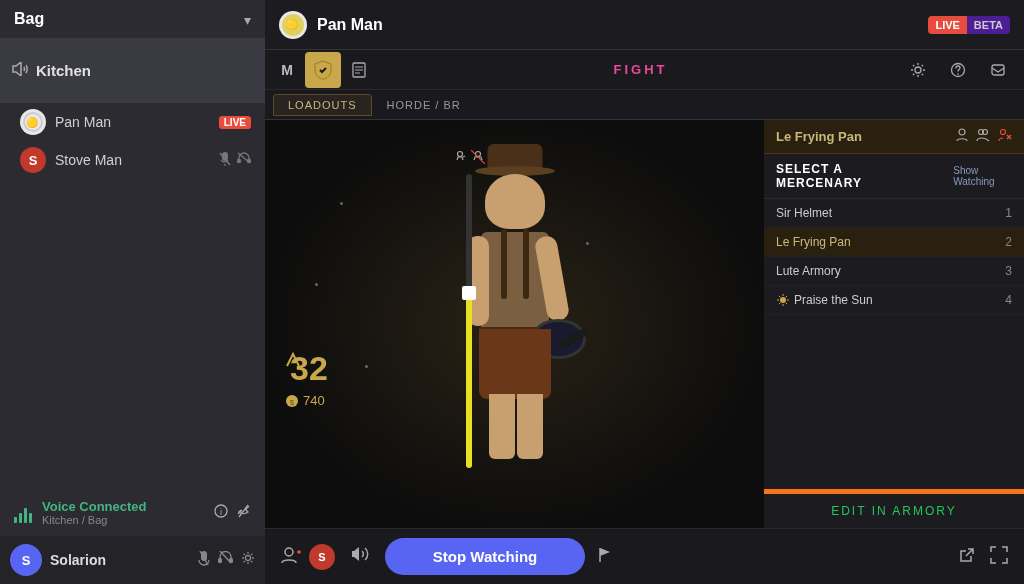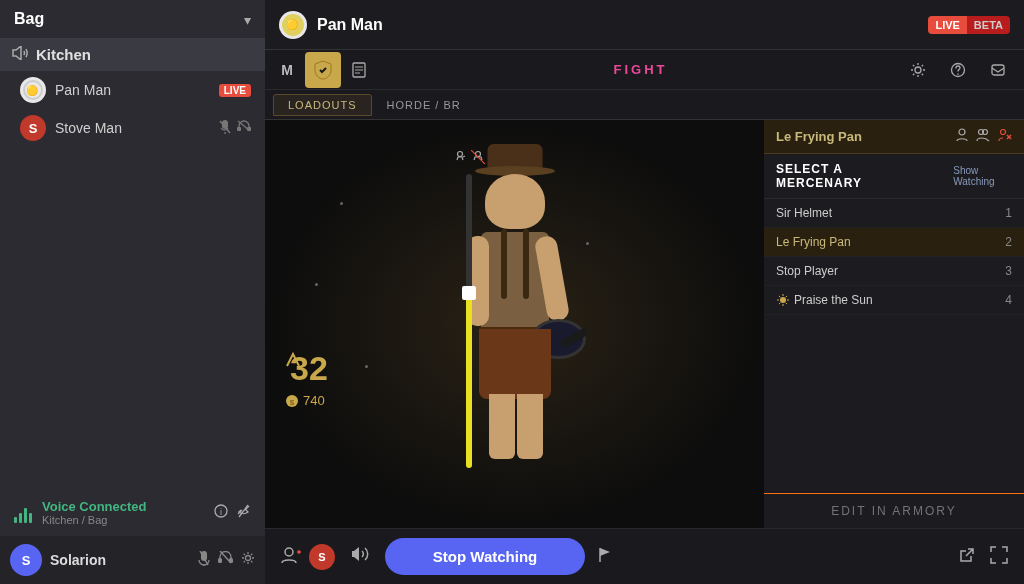--- a/index.html
+++ b/index.html
@@ -35,21 +35,21 @@
       font-weight: 700;
       color: #fff;
     }
     #sidebar-chevron {
       color: #aaa;
       font-size: 14px;
     }
 
     #channel-section {
       background: #3a3a42;
-      padding: 8px 12px;
+      padding: 24px 12px;
       display: flex;
       align-items: center;
       gap: 8px;
     }
     #channel-icon {
       color: #aaa;
       font-size: 14px;
     }
     #channel-name {
       color: #e0e0e0;
@@ -208,21 +208,21 @@
     }
     #live-pill {
       background: #e74c3c;
       color: #fff;
       font-size: 11px;
       font-weight: 700;
       padding: 3px 7px;
       border-radius: 4px 0 0 4px;
     }
     #beta-pill {
-      background: #b91c1c;
+      background: #4c1d95;
       color: #ccc;
       font-size: 11px;
       font-weight: 600;
       padding: 3px 7px;
       border-radius: 0 4px 4px 0;
     }
 
     
     #game-toolbar {
       height: 40px;
@@ -449,25 +449,25 @@
     .merc-item-num {
       color: #888;
       font-size: 12px;
     }
 
     #right-panel-spacer { flex: 1; }
 
     #edit-armory-btn {
       padding: 10px;
       text-align: center;
-      color: #737373;
+      color: #22c55e;
       font-size: 12px;
       letter-spacing: 2px;
       text-transform: uppercase;
-      border-top: 1px solid #f97316;
+      border-top: 5px solid #f97316;
       cursor: pointer;
     }
 
     
     #bottom-bar {
       height: 56px;
       background: #1a1a1e;
       display: flex;
       align-items: center;
       padding: 0 16px;
@@ -939,21 +939,21 @@
         <span class="merc-item-name">Sir Helmet</span>
         <span class="merc-item-num">1</span>
       </div>
 
       <div class="merc-item selected">
         <span class="merc-item-name">Le Frying Pan</span>
         <span class="merc-item-num">2</span>
       </div>
 
       <div class="merc-item">
-        <span class="merc-item-name">Stop Player</span>
+        <span class="merc-item-name">Lute Armory</span>
         <span class="merc-item-num">3</span>
       </div>
 
       <div class="merc-item">
         <span style="display:flex;align-items:center;gap:4px;">
           <svg width="14" height="14" viewBox="0 0 14 14" fill="none">
             <circle cx="7" cy="7" r="3" fill="#c8a84b"></circle>
             <path d="M7 1v2M7 11v2M1 7h2M11 7h2M2.9 2.9l1.4 1.4M9.7 9.7l1.4 1.4M2.9 11.1l1.4-1.4M9.7 4.3l1.4-1.4" stroke="#c8a84b" stroke-width="1"></path>
           </svg>
           <span class="merc-item-name">Praise the Sun</span>

